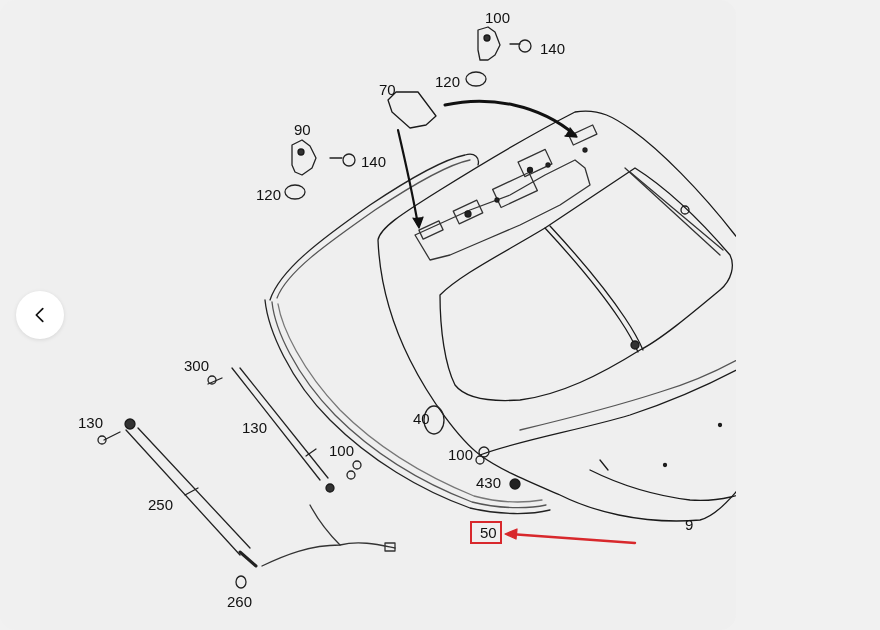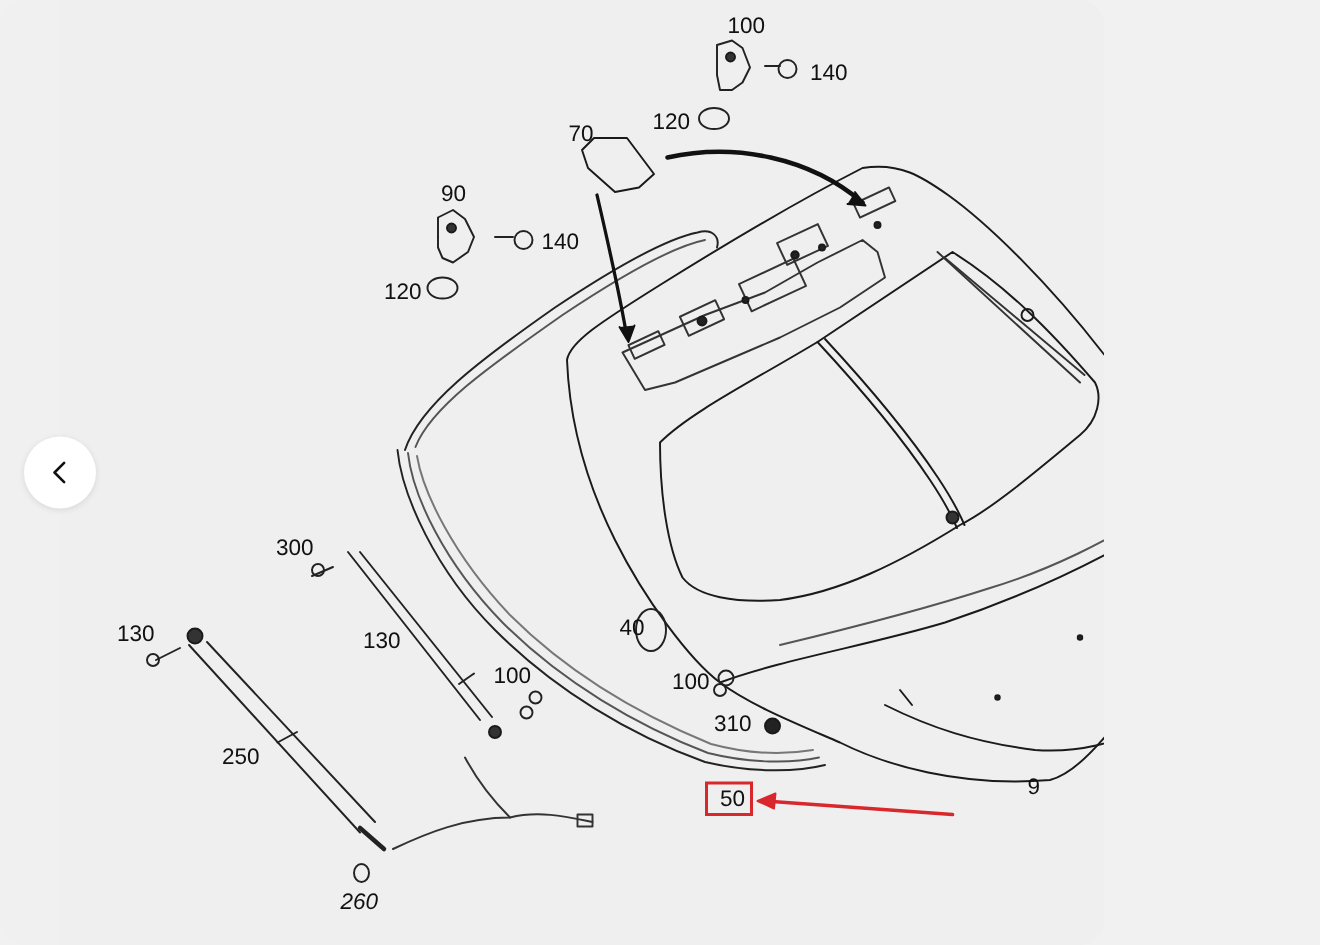--- a/index.html
+++ b/index.html
@@ -133,26 +133,26 @@
   <span class="label" style="left:379px;top:82px;">70</span>
   <span class="label" style="left:294px;top:122px;">90</span>
   <span class="label" style="left:361px;top:154px;">140</span>
   <span class="label" style="left:256px;top:187px;">120</span>
   <span class="label" style="left:184px;top:358px;">300</span>
   <span class="label" style="left:78px;top:415px;">130</span>
   <span class="label" style="left:242px;top:420px;">130</span>
   <span class="label" style="left:413px;top:411px;">40</span>
   <span class="label" style="left:329px;top:443px;">100</span>
   <span class="label" style="left:448px;top:447px;">100</span>
-  <span class="label" style="left:476px;top:475px;">310</span>
+  <span class="label" style="left:476px;top:475px;">430</span>
   <span class="label" style="left:148px;top:497px;">250</span>
   <div class="hl-box" style="left:470px;top:521px;width:32px;height:23px;"></div>
   <span class="label" style="left:480px;top:525px;">50</span>
   <span class="label" style="left:685px;top:517px;">9</span>
-  <span class="label" style="left:227px;top:594px;font-style:italic;">260</span>
+  <span class="label" style="left:227px;top:594px;">260</span>
 
   <div class="btn" style="left:760px;top:16px;">
     <svg viewBox="0 0 24 24" fill="none" stroke="#111" stroke-width="1.8" stroke-linecap="round" stroke-linejoin="round">
       <path d="M14 4h6v6"></path>
         <path d="M20 4l-7 7"></path>
         <path d="M10 20H4v-6"></path>
         <path d="M4 20l7-7"></path>
     </svg>
   </div>
 

